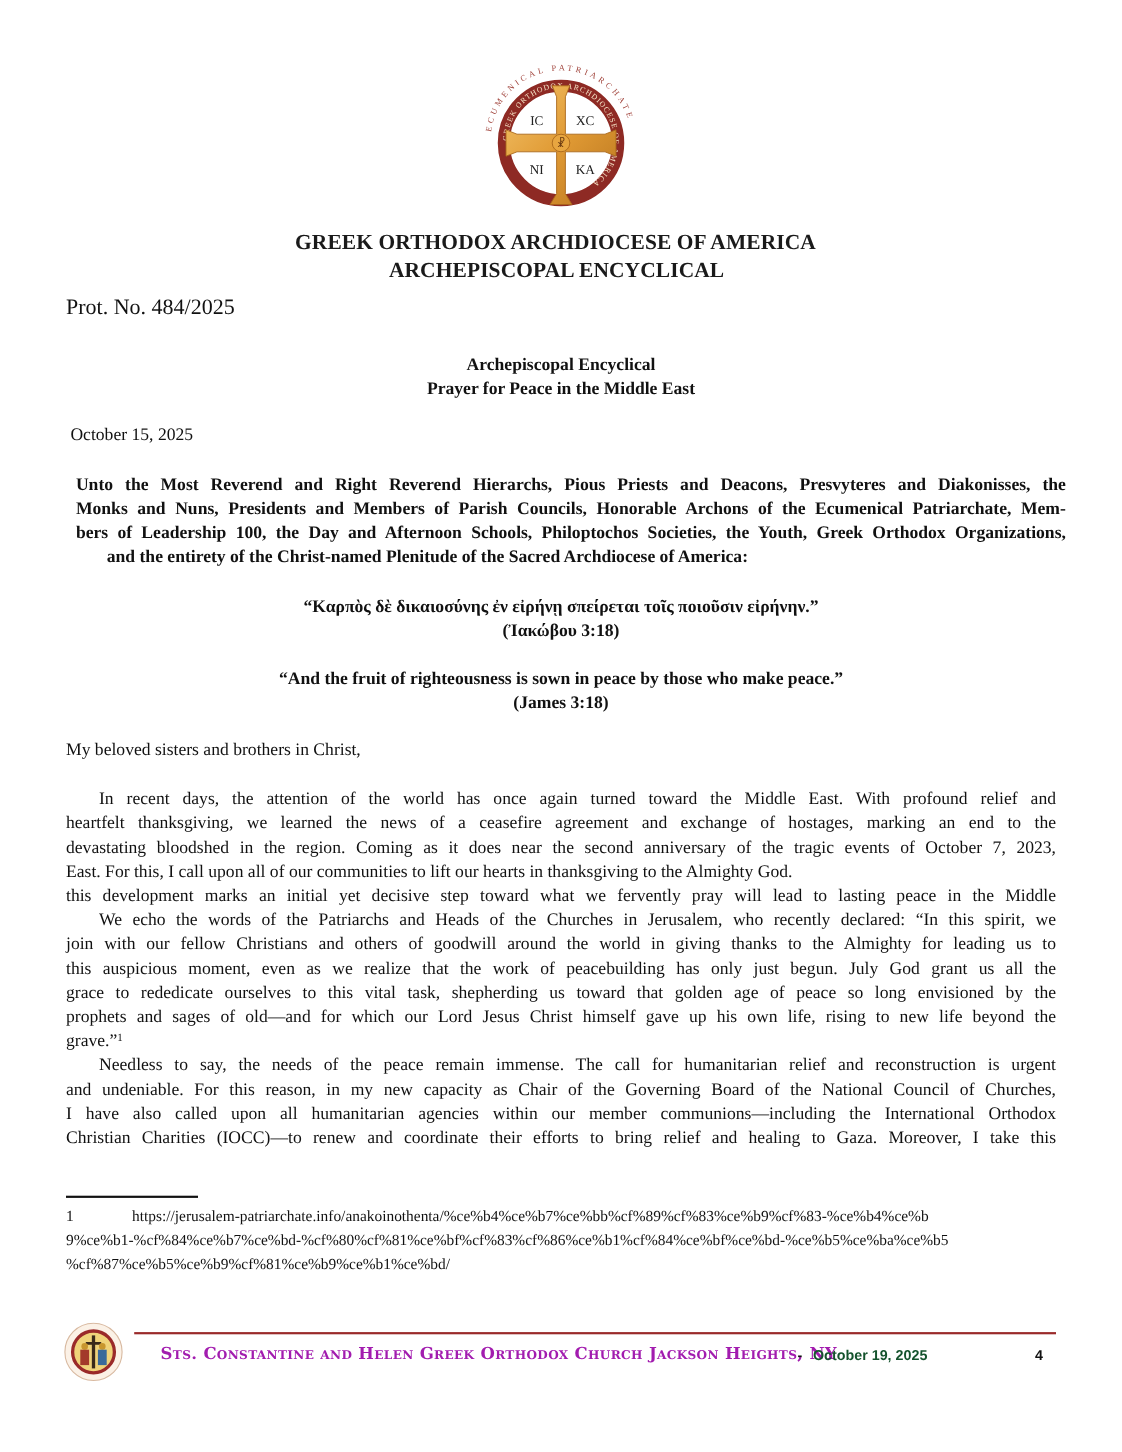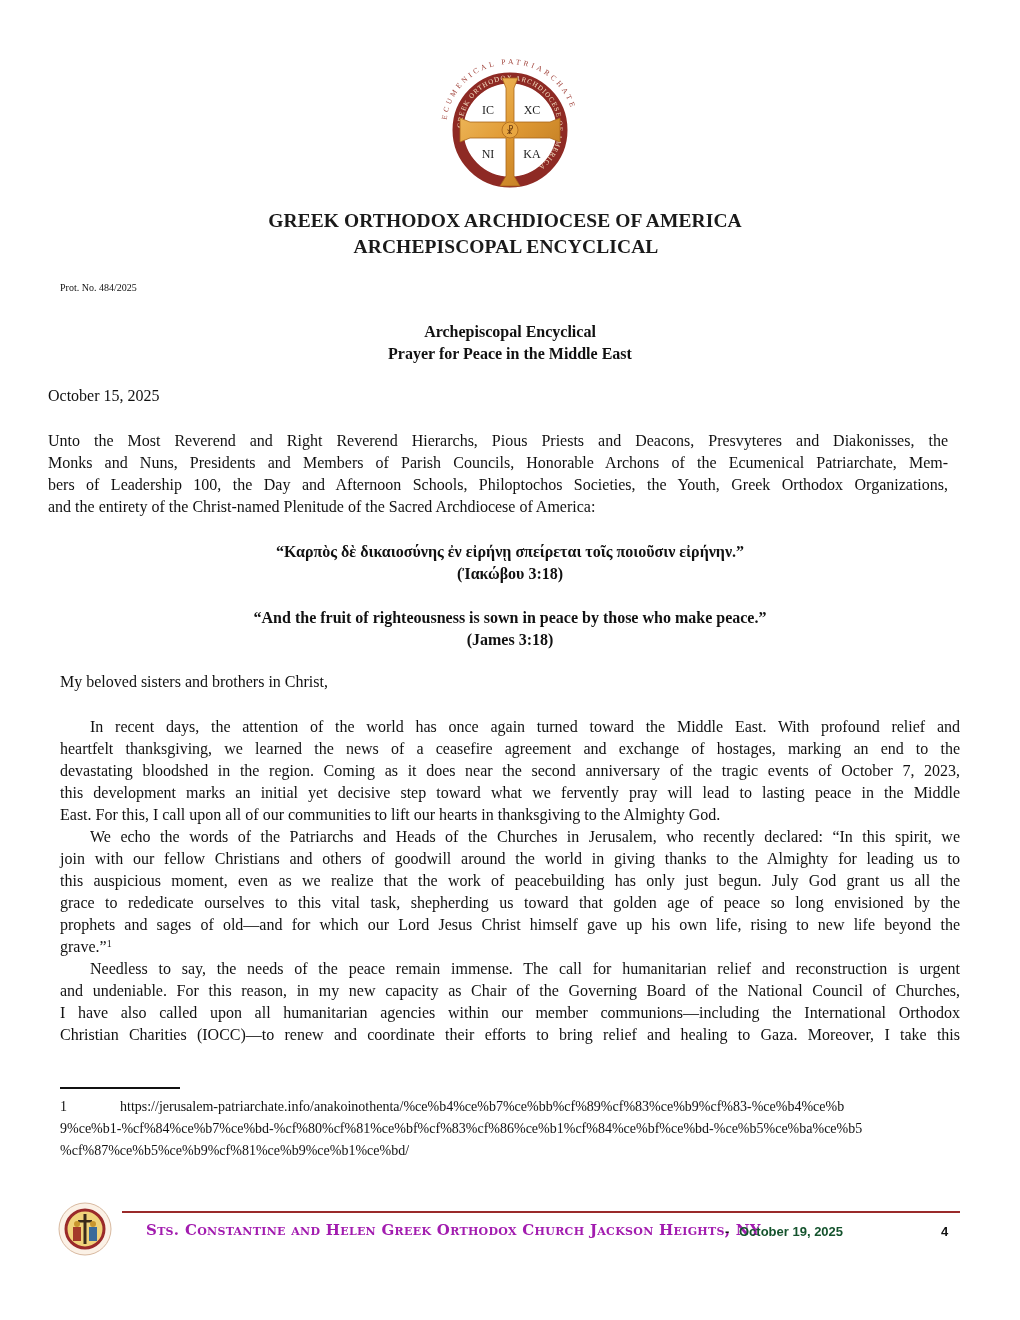--- a/index.html
+++ b/index.html
@@ -5,28 +5,28 @@
   html, body { margin: 0; padding: 0; background: #ffffff; }
   body { width: 1020px; height: 1320px; position: relative; overflow: hidden; color: #111; font-family: "Liberation Serif", "DejaVu Serif", serif; }
   .page { position: absolute; left: 0; top: 0; width: 1020px; height: 1320px; }
 
   .logo { position: absolute; left: 440px; top: 58px; width: 140px; height: 140px; }
   .title-block { position: absolute; left: 0; top: 208px; width: 1020px; text-align: center; font-family: "Liberation Serif", serif; font-weight: bold; font-size: 19.5px; line-height: 26px; color: #1a1a1a; }
   .title-block div { letter-spacing: 0.1px; }
   .title-block .l1 { padding-left: 0; margin-left: -10px; }
   .title-block .l2 { margin-left: -8px; }
 
-  .prot { position: absolute; left: 60px; top: 282px; font-size: 10px; }
+  .prot { position: absolute; left: 60px; top: 268px; font-size: 20px; }
   .subtitle { position: absolute; left: 300px; top: 321px; width: 420px; text-align: center; font-weight: bold; font-size: 16px; line-height: 22px; }
-  .date { position: absolute; left: 48px; top: 387px; font-size: 16px; }
+  .date { position: absolute; left: 64px; top: 387px; font-size: 16px; }
 
   .body-text { font-size: 16px; line-height: 22px; text-align: justify; }
-  .salutation-block { position: absolute; left: 48px; top: 430px; width: 900px; }
+  .salutation-block { position: absolute; left: 69px; top: 430px; width: 900px; font-weight: bold; }
   .justified-lines div { text-align: justify; text-align-last: justify; white-space: nowrap; height: 22px; }
-  .justified-lines div.last { text-align-last: left; }
+  .justified-lines div.last { text-align-last: left; margin-left: 28px; }
 
   .quote { position: absolute; left: 160px; width: 700px; text-align: center; font-weight: bold; font-size: 16px; line-height: 22px; }
   .q1 { top: 541px; }
   .q2 { top: 607px; }
 
   .greeting { position: absolute; left: 60px; top: 673px; font-size: 16px; }
   .paras { position: absolute; left: 60px; top: 716px; width: 900px; font-size: 16px; line-height: 22px; }
   .paras .ln { height: 22px; white-space: nowrap; text-align: justify; text-align-last: justify; }
   .paras .ln.indent { padding-left: 30px; }
   .paras .ln.last { text-align-last: left; }
@@ -108,22 +108,22 @@
     <div>“And the fruit of righteousness is sown in peace by those who make peace.”</div>
     <div>(James 3:18)</div>
   </div>
 
   <div class="greeting">My beloved sisters and brothers in Christ,</div>
 
   <div class="paras">
     <div class="ln indent">In recent days, the attention of the world has once again turned toward the Middle East. With profound relief and</div>
     <div class="ln">heartfelt thanksgiving, we learned the news of a ceasefire agreement and exchange of hostages, marking an end to the</div>
     <div class="ln">devastating bloodshed in the region. Coming as it does near the second anniversary of the tragic events of October 7, 2023,</div>
+    <div class="ln last">East. For this, I call upon all of our communities to lift our hearts in thanksgiving to the Almighty God.</div>
     <div class="ln">this development marks an initial yet decisive step toward what we fervently pray will lead to lasting peace in the Middle</div>
-    <div class="ln last">East. For this, I call upon all of our communities to lift our hearts in thanksgiving to the Almighty God.</div>
 
     <div class="ln indent">We echo the words of the Patriarchs and Heads of the Churches in Jerusalem, who recently declared: “In this spirit, we</div>
     <div class="ln">join with our fellow Christians and others of goodwill around the world in giving thanks to the Almighty for leading us to</div>
     <div class="ln">this auspicious moment, even as we realize that the work of peacebuilding has only just begun. July God grant us all the</div>
     <div class="ln">grace to rededicate ourselves to this vital task, shepherding us toward that golden age of peace so long envisioned by the</div>
     <div class="ln">prophets and sages of old—and for which our Lord Jesus Christ himself gave up his own life, rising to new life beyond the</div>
     <div class="ln last"><span>grave.”</span><sup>1</sup></div>
 
     <div class="ln indent">Needless to say, the needs of the peace remain immense. The call for humanitarian relief and reconstruction is urgent</div>
     <div class="ln">and undeniable. For this reason, in my new capacity as Chair of the Governing Board of the National Council of Churches,</div>

